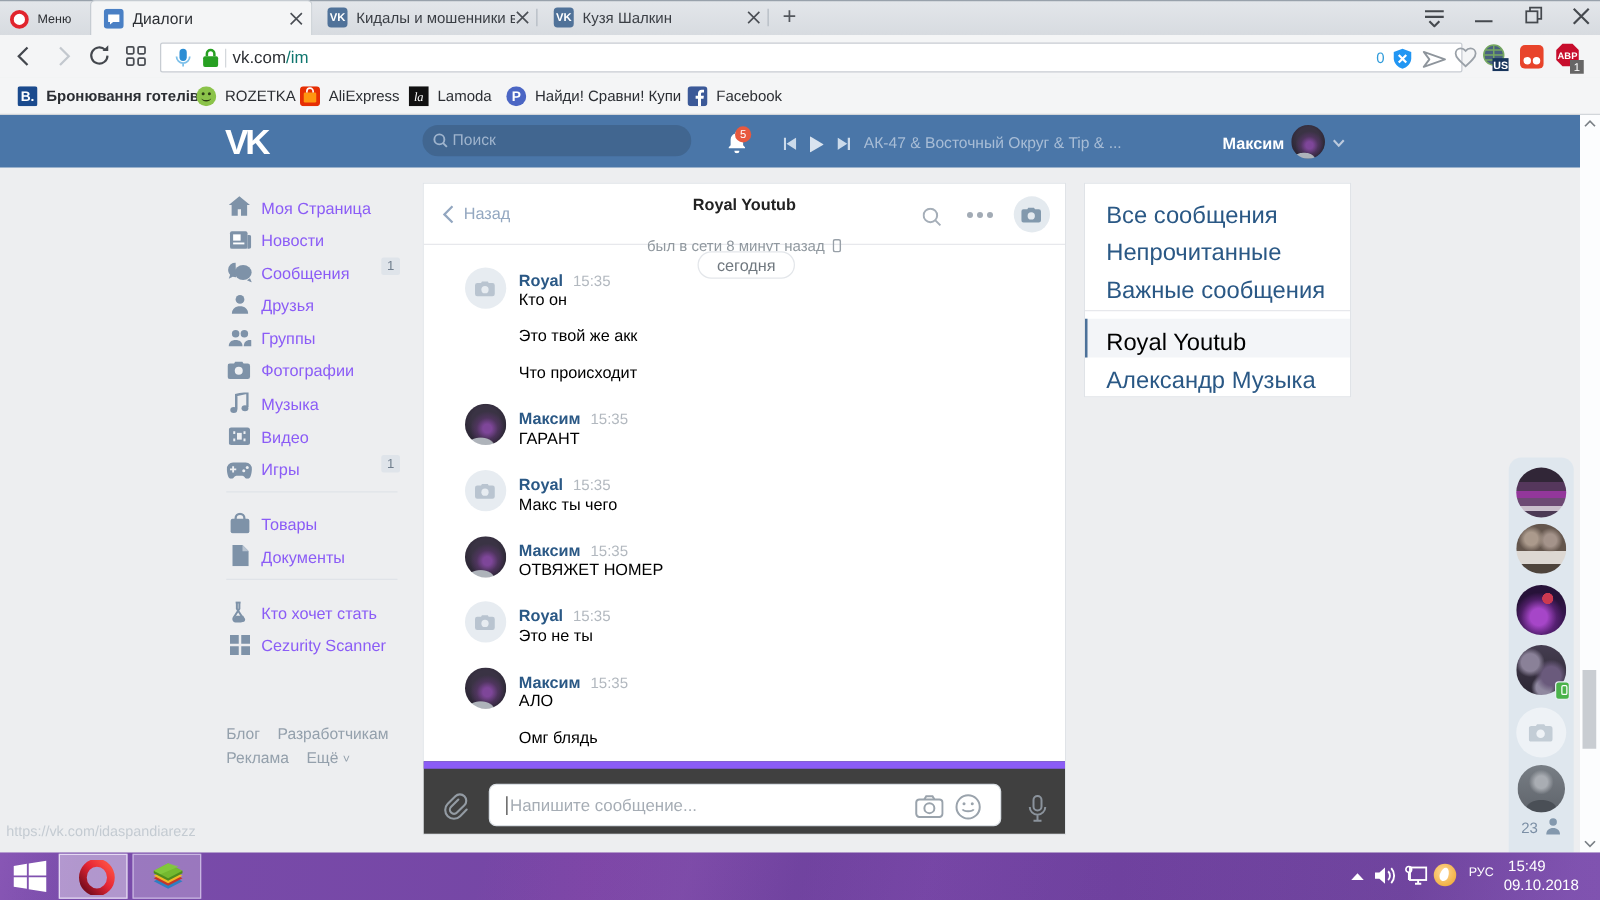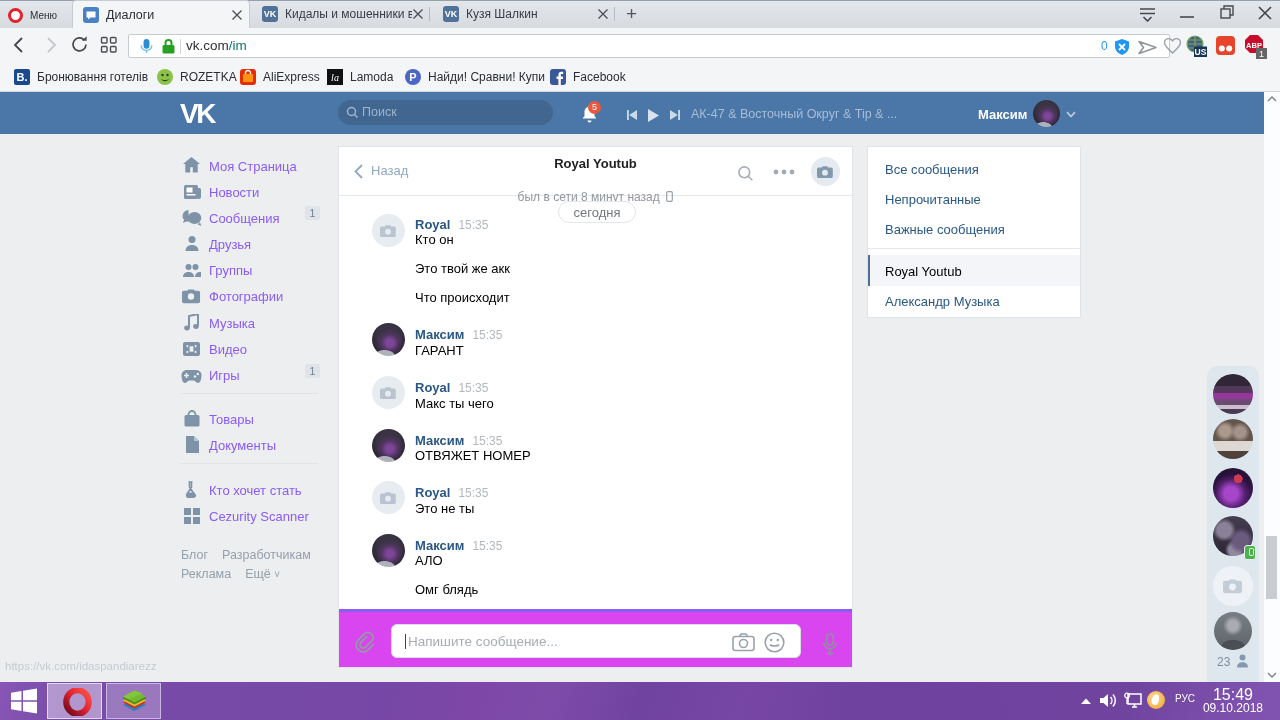--- a/index.html
+++ b/index.html
@@ -36,41 +36,41 @@
 #vksearch { left:338px; top:100px; width:215px; height:25px; background:#416690; border-radius:13px; }
 #vksearch .ph { position:absolute; left:24px; top:5px; color:#9fb4cd; font-size:12.5px; }
 #trackname { left:691px; top:107px; color:#a8bdd6; font-size:12.5px; }
 #uname { left:978px; top:107px; color:#fff; font-size:13px; font-weight:bold; }
 
 .mi { position:absolute; left:181px; height:26px; display:flex; align-items:flex-end; font-size:13px; color:#8b5cf6; width:140px; }
 .mi svg { flex:none; }
 .mi .ic { width:21px; display:flex; justify-content:center; margin-right:7px; flex:none; }
 .badge { position:absolute; left:305px; width:15px; height:14px; background:#dfe4ea; border-radius:2px; color:#707e8e; font-size:10.5px; text-align:center; line-height:14px; }
 .msep { position:absolute; left:181px; width:137px; height:1px; background:#e0e3e8; }
-.foot { position:absolute; left:181px; font-size:12.5px; color:#94a0ac; }
+.foot { position:absolute; left:181px; font-size:12.5px; color:#94a0ac;margin-top:32px; }
 .foot span { margin-right:14px; }
 
 #chat { left:338px; top:146px; width:515px; height:522px; background:#fff; border:1px solid #e0e3e7; }
 #chathead { position:absolute; left:0; top:0; width:100%; height:49px; border-bottom:1px solid #e7e8ec; }
 #back { position:absolute; left:15px; top:16px; color:#93a7c0; font-size:13px; }
 #ctitle { position:absolute; left:0; top:9px; width:100%; text-align:center; font-weight:bold; font-size:13px; color:#222; }
 #csub { position:absolute; left:0; top:27px; width:100%; text-align:center; font-size:12px; color:#90989f;margin-top:16px; }
 .msg { position:absolute; font-size:13px; color:#000; }
 .mname { color:#2a5885; font-weight:bold; font-size:13px; }
 .mtime { color:#b2b8bf; font-size:12px; margin-left:8px; font-weight:normal; }
 .av { position:absolute; left:33px; width:33px; height:33px; border-radius:50%; }
 .av-cam { background:#e7ecf1; }
 .av-max { background:radial-gradient(ellipse 60% 38% at 38% 103%, #aeb3ba 0 52%, transparent 58%), radial-gradient(circle at 54% 60%, #7e4699 0 13%, rgba(100,55,120,0.5) 32%, transparent 52%), radial-gradient(circle at 50% 40%, #3a3344 0 42%, #201c28 95%); }
 #today { position:absolute; left:219px; top:54px; width:78px; height:22px; background:#fff; border:1px solid #e3e6ea; border-radius:12px; text-align:center; line-height:21px; font-size:13px; color:#70787f; }
-#inputbar { position:absolute; left:0; top:462px; width:513px; height:58px; background:#d946ef; border-top:3px solid #8b5cf6; }
+#inputbar { position:absolute; left:0; top:462px; width:513px; height:58px; background:#404040; border-top:6px solid #8b5cf6; }
 #infield { position:absolute; left:52px; top:12px; width:410px; height:34px; background:#fff; border:1px solid #dbe0e5; border-radius:6px; }
 #infield .ph { position:absolute; left:13px; top:9px; color:#a6adb5; font-size:13.5px; border-left:1px solid #444; padding-left:2px; }
 
 #rpanel { left:867px; top:146px; width:214px; height:172px; background:#fff; border:1px solid #e0e3e7; }
-.rlink { position:absolute; left:17px; font-size:13px; color:#2a5885; }
+.rlink { position:absolute; left:17px; font-size:19px; color:#2a5885; }
 #rsel { position:absolute; left:0; top:108px; width:212px; height:31px; background:#f3f5f8; border-left:2px solid #4c7199; }
 
 #rstrip { left:1207px; top:366px; width:52px; height:316px; background:#dfe7ee; border-radius:10px 10px 0 0; }
 .sav { position:absolute; left:6px; width:40px; height:40px; border-radius:50%; }
 
 #sbar { left:1264px; top:92px; width:16px; height:590px; background:#fcfdfe; }
 #sthumb { position:absolute; left:2px; top:444px; width:11px; height:63px; background:#c9cdd2; }
 
 #status { left:5px; top:660px; font-size:11.5px; color:#c4cbd2; }
 
@@ -187,21 +187,21 @@
     <rect x="13" y="14" width="11" height="11" fill="#666"></rect>
     <text x="18.5" y="23" font-size="9" fill="#fff" text-anchor="middle" font-family="Liberation Sans">1</text>
   </svg>
 
 <div class="abs" id="bookbar">
  <div class="bk" style="left:14px">
       <svg class="bkicon" viewBox="0 0 16 16">
         <rect width="16" height="16" rx="2" fill="#1a4a8d"></rect>
         <text x="8" y="12" font-size="11" fill="#fff" text-anchor="middle" font-weight="bold" font-family="Liberation Sans">B.</text>
       </svg>
-      <b style="font-weight:normal">Бронювання готелів</b>
+      <b style="font-weight:bold">Бронювання готелів</b>
     </div>
  <div class="bk" style="left:157px"><svg class="bkicon" viewBox="0 0 16 16">
         <circle cx="8" cy="8" r="8" fill="#8bc34a"></circle>
         <circle cx="5.5" cy="6" r="1.2" fill="#2c3e14"></circle>
         <circle cx="10.5" cy="6" r="1.2" fill="#2c3e14"></circle>
         <path d="M4 9.5c1 2 7 2 8 0-1 3.5-7 3.5-8 0z" fill="#2c3e14"></path>
       </svg>ROZETKA</div>
  <div class="bk" style="left:240px"><svg class="bkicon" viewBox="0 0 16 16">
         <rect width="16" height="16" rx="3" fill="#e62e04"></rect>
         <rect x="3" y="5" width="10" height="8" rx="1" fill="#ff9510"></rect>
@@ -555,15 +555,15 @@
  <svg style="position:absolute;left:1124px;top:10px" width="18" height="17" viewBox="0 0 18 17">
       <rect x="4" y="2" width="13" height="10" fill="none" stroke="#fff" stroke-width="1.5"></rect>
       <path d="M8 15h5M10.5 12v3" stroke="#fff" stroke-width="1.5"></path>
       <circle cx="3" cy="3.5" r="2.3" fill="none" stroke="#fff" stroke-width="1.3"></circle>
       <path d="M3 5.8V12" stroke="#fff" stroke-width="1.3"></path>
     </svg>
  <div style="position:absolute;left:1147px;top:9px;width:18px;height:18px;border-radius:50%;background:radial-gradient(circle at 42% 38%,#ffd99a,#eda223)">
       <div style="position:absolute;left:5px;top:3px;width:7px;height:11px;border-radius:50% 50% 50% 50%/60% 60% 40% 40%;background:#fff;transform:rotate(18deg)"></div>
     </div>
  <div style="position:absolute;left:1175px;top:11px;color:#fff;font-size:10px">РУС</div>
- <div style="position:absolute;left:1190px;top:4px;width:63px;text-align:right;color:#fff;font-size:16px">15:49</div>
+ <div style="position:absolute;left:1190px;top:4px;width:63px;text-align:center;color:#fff;font-size:12px">15:49</div>
  <div style="position:absolute;left:1190px;top:19px;width:73px;text-align:right;color:#fff;font-size:12px">09.10.2018</div>
 </div>
 
 </body></html>

